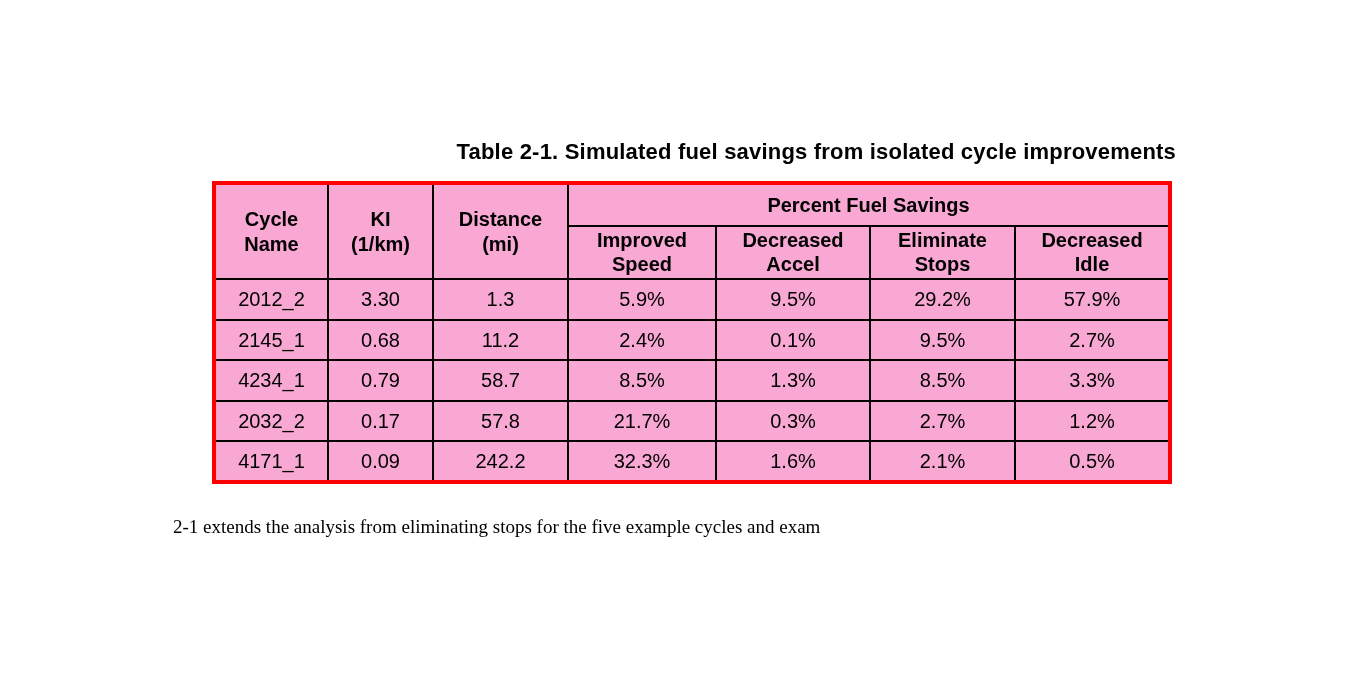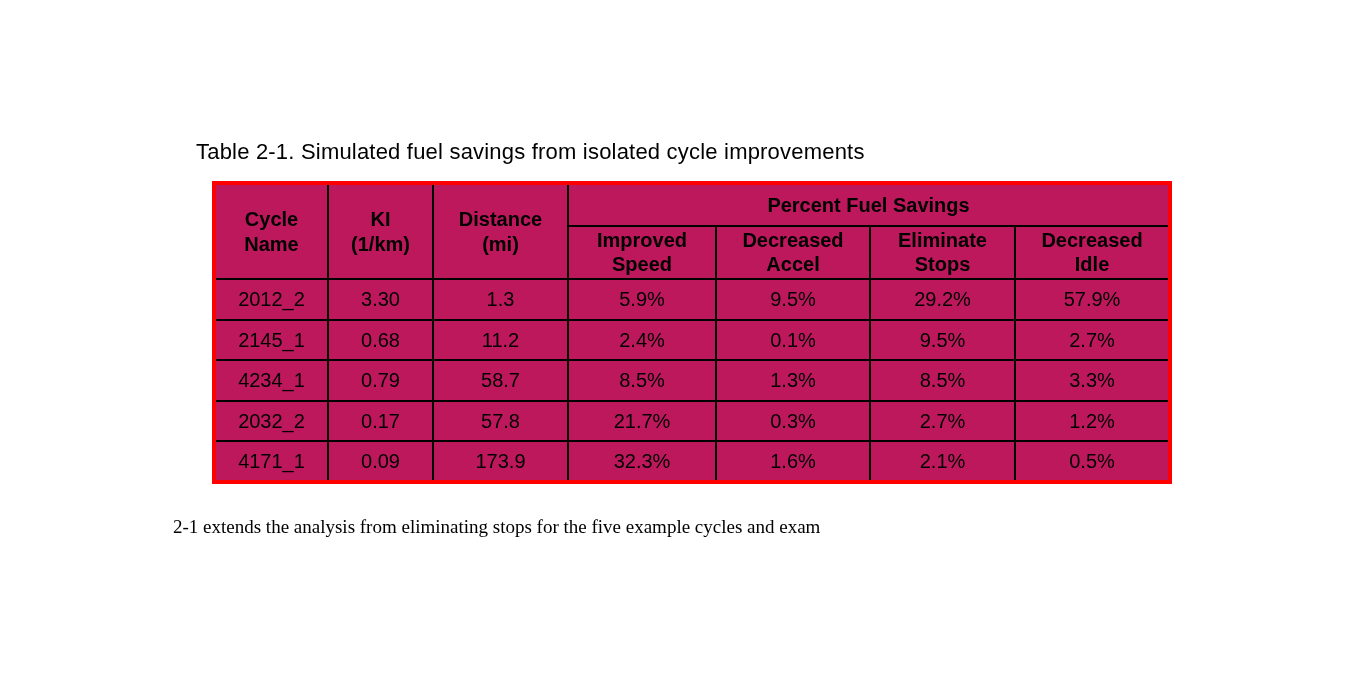--- a/index.html
+++ b/index.html
@@ -6,35 +6,35 @@
   html, body {
     width: 1366px; height: 674px;
     background: #ffffff;
     overflow: hidden;
     position: relative;
     font-family: "Liberation Sans", sans-serif;
     color: #000000;
   }
   .table-caption {
     position: absolute;
-    left: 196px; top: 139px; width: 956px;
-    text-align: left;
+    left: 220px; top: 139px; width: 956px;
+    text-align: right;
     font-size: 22px;
-    font-weight: normal;
+    font-weight: bold;
     letter-spacing: 0.2px;
     white-space: nowrap;
   }
   table.fuel-table {
     position: absolute;
     left: 212px; top: 181px;
     width: 956px; height: 303px;
     border-collapse: collapse;
     table-layout: fixed;
     border: 4px solid #ff0000;
-    background: #be185d;
+    background: #f9a8d4;
   }
   .fuel-table th, .fuel-table td {
     border: 2px solid #000000;
     text-align: center;
     vertical-align: middle;
     overflow: hidden;
     padding: 0 2px;
   }
   .fuel-table th {
     font-size: 20px;
@@ -125,21 +125,21 @@
       <td>0.17</td>
       <td>57.8</td>
       <td>21.7%</td>
       <td>0.3%</td>
       <td>2.7%</td>
       <td>1.2%</td>
     </tr>
     <tr class="r-data">
       <td>4171_1</td>
       <td>0.09</td>
-      <td>173.9</td>
+      <td>242.2</td>
       <td>32.3%</td>
       <td>1.6%</td>
       <td>2.1%</td>
       <td>0.5%</td>
     </tr>
   </tbody>
 </table>
 
 <div class="body-text">2-1 extends the analysis from eliminating stops for the five example cycles and exam</div>
 

